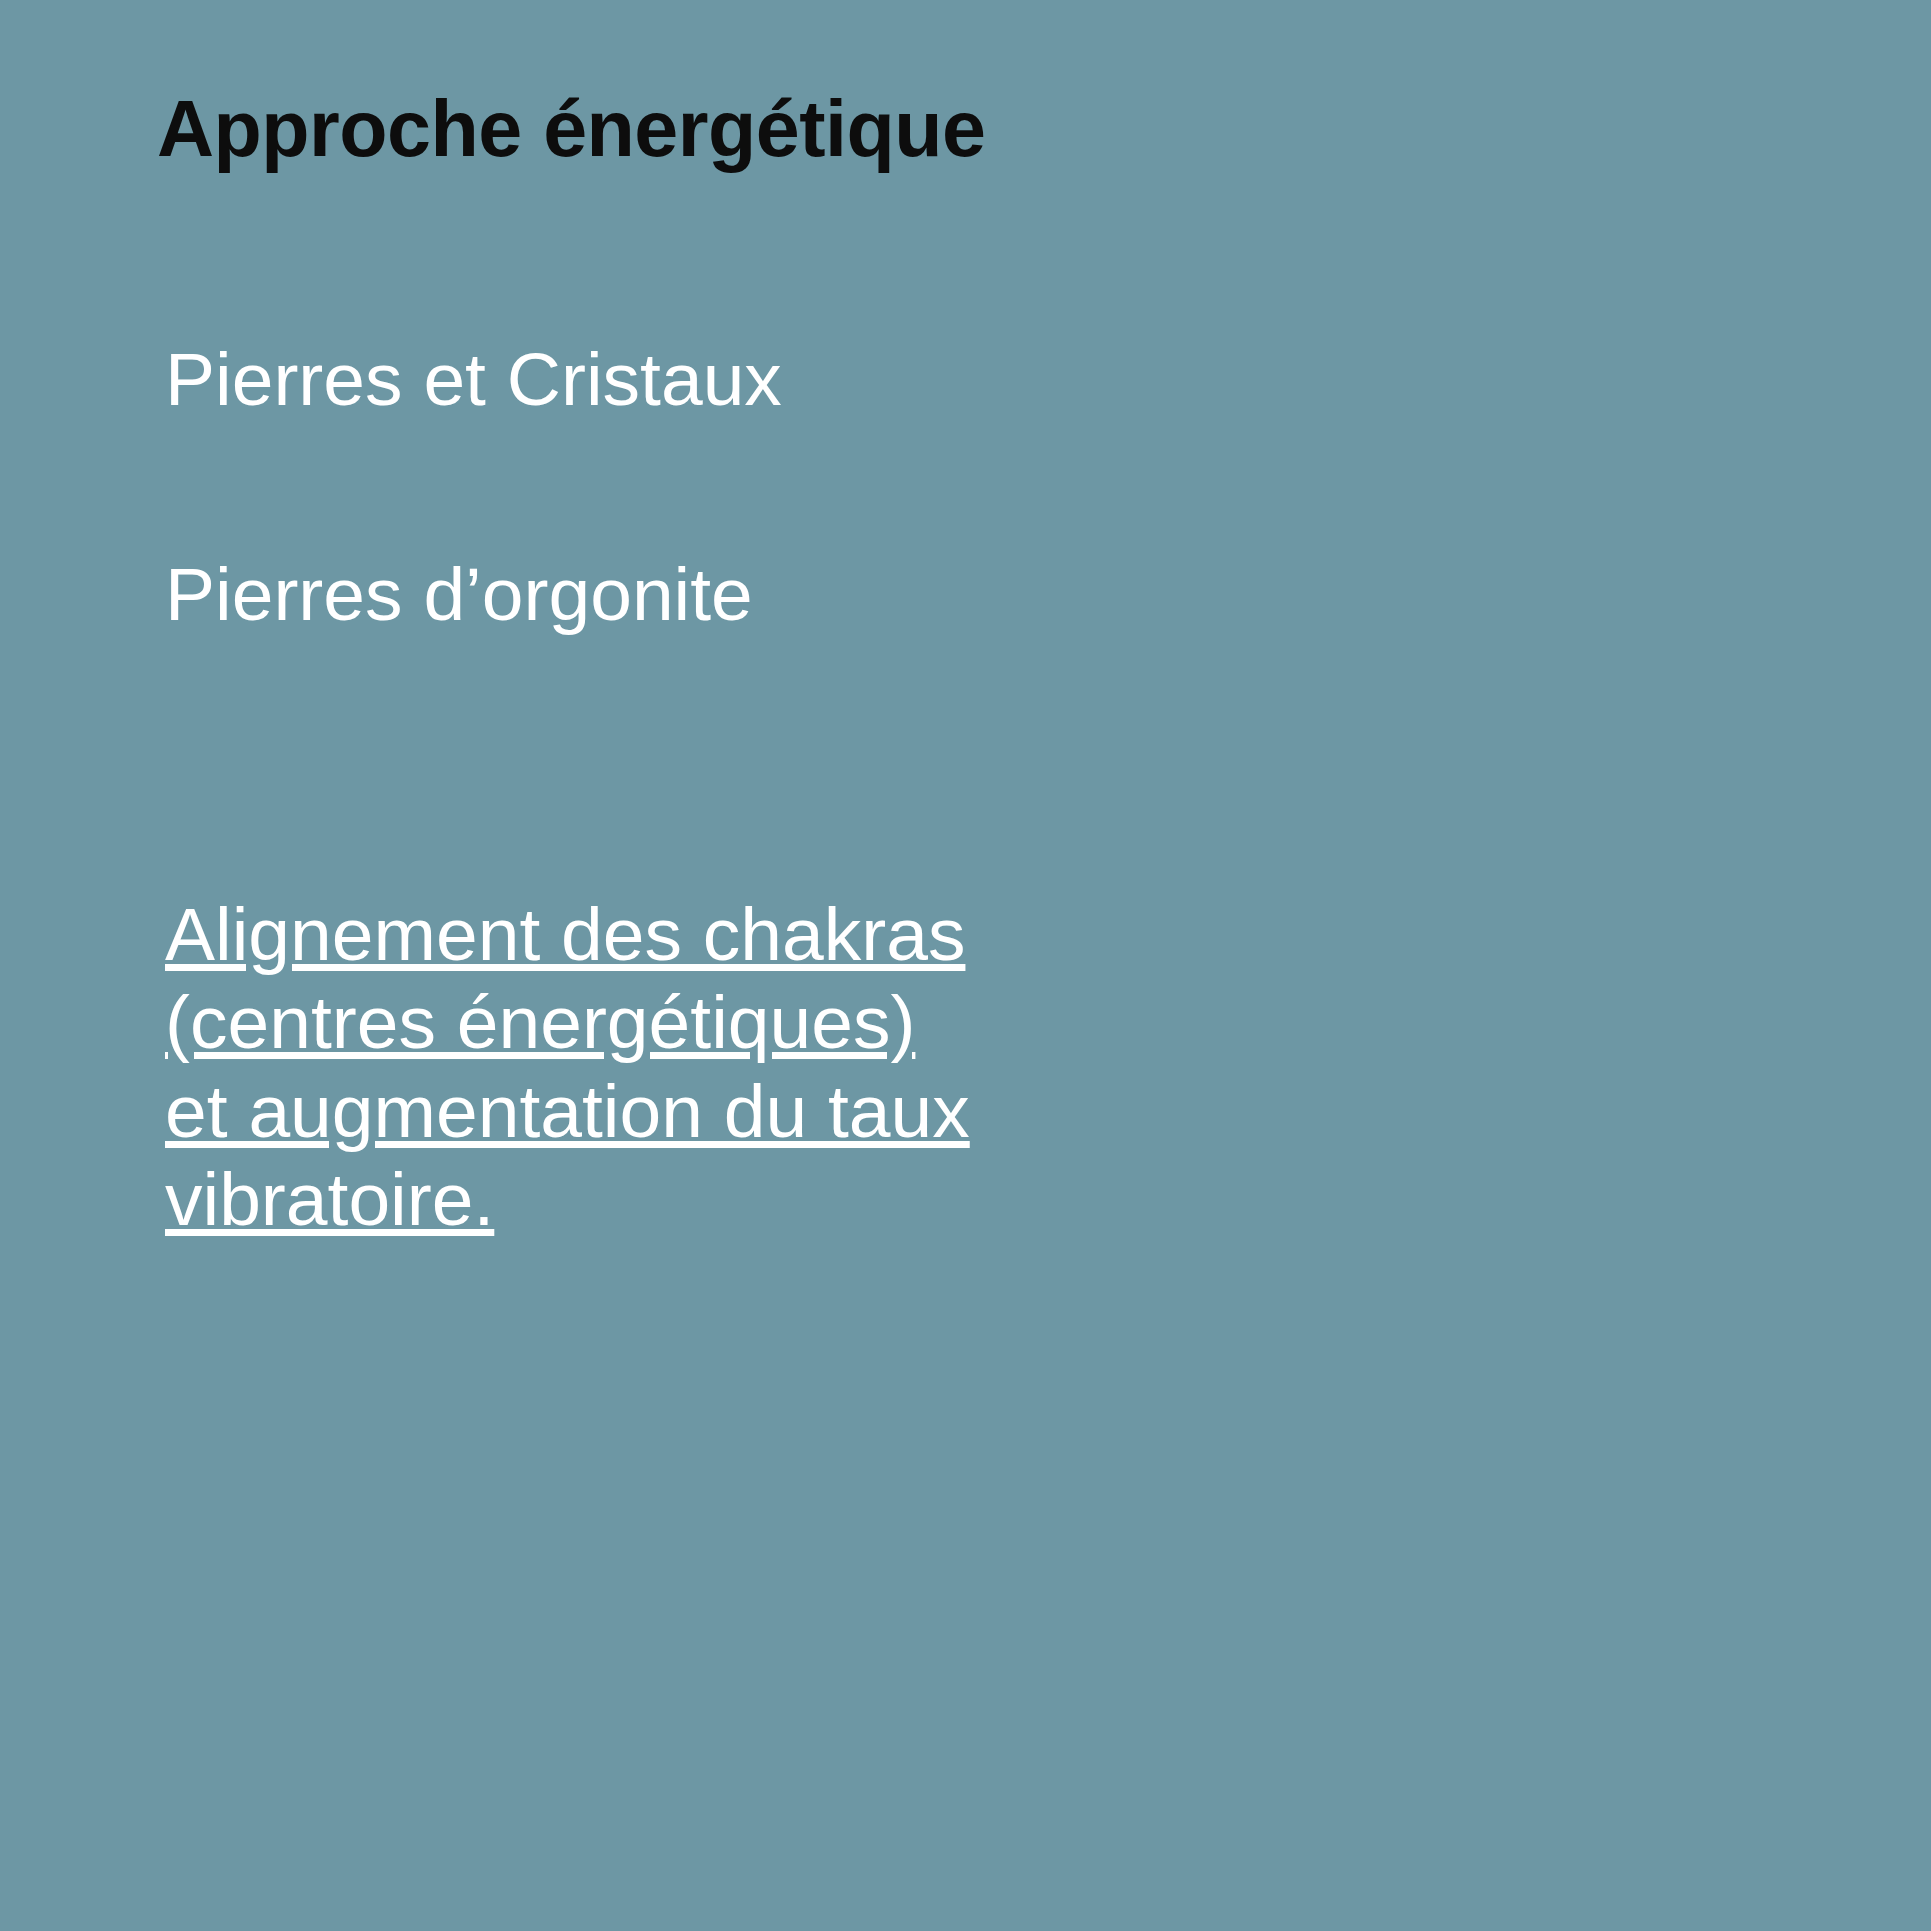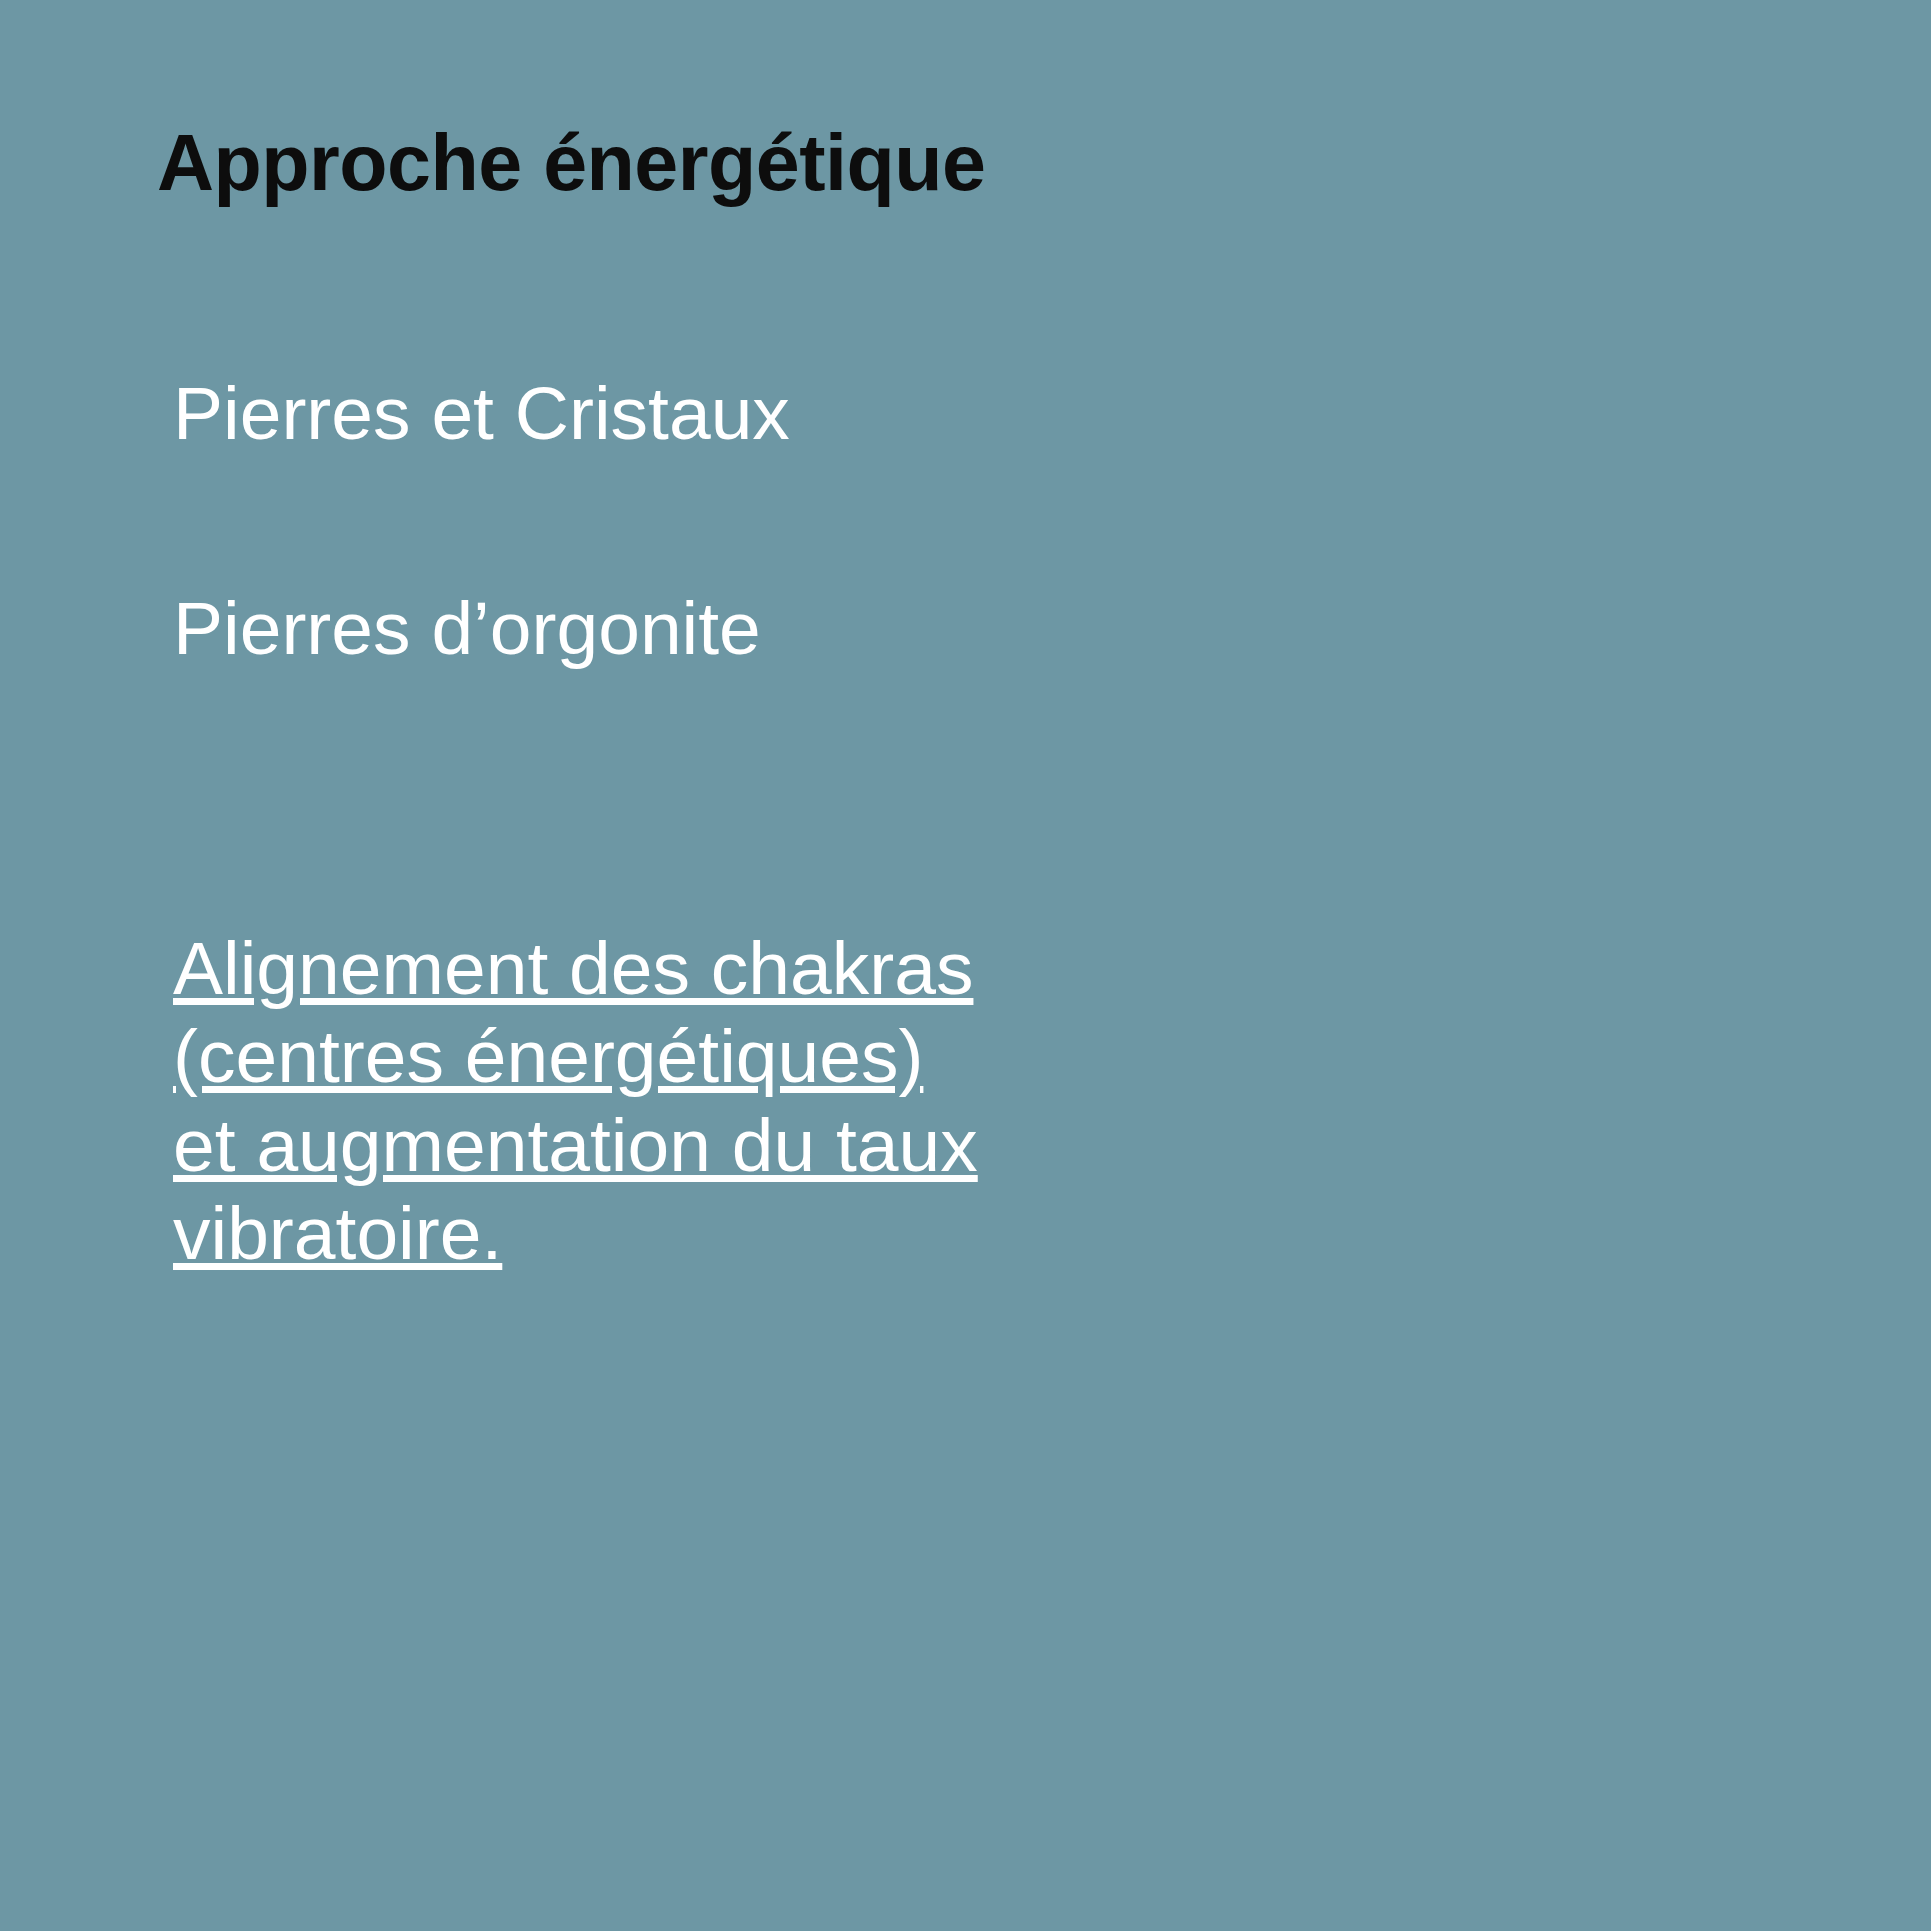--- a/index.html
+++ b/index.html
@@ -11,33 +11,33 @@
     height: 1931px;
     background: #6d97a4;
     font-family: "Liberation Sans", sans-serif;
     overflow: hidden;
   }
   .slide {
     position: relative;
     width: 1548px;
     height: 1931px;
     box-sizing: border-box;
-    padding: 120px 164px 0 157px;
+    padding: 86px 164px 0 157px;
   }
   .title {
     font-size: 79px;
     font-weight: bold;
     color: #0d0d0d;
     line-height: 1.1;
     letter-spacing: -0.5px;
     margin: 0 0 33px 0;
   }
   .body-list {
     list-style: none;
-    margin: 16px;
+    margin: 8px;
     padding: 0;
   }
   .body-item {
     font-size: 75px;
     font-weight: normal;
     color: #ffffff;
     line-height: 1.18;
     margin: 0;
     padding: 0;
   }

